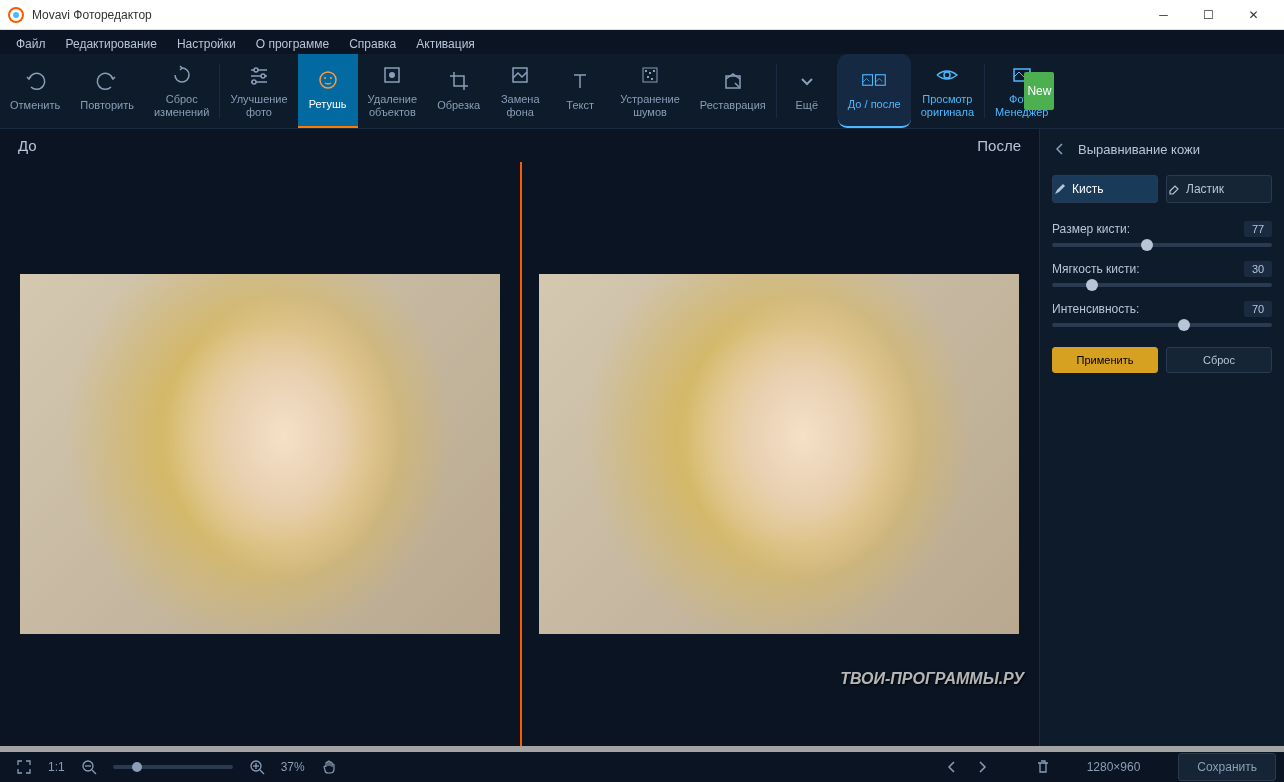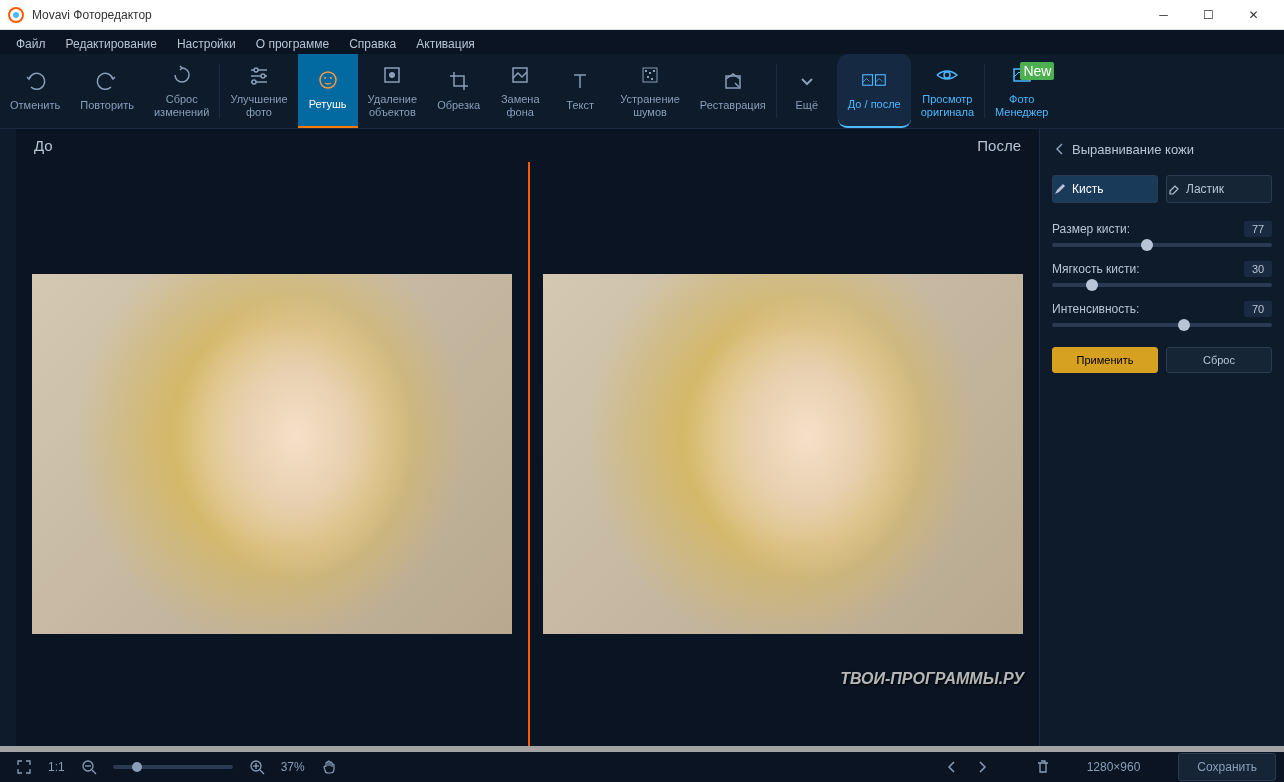--- a/index.html
+++ b/index.html
@@ -17,38 +17,38 @@
 .menubar .item { color: #b8c5d6; font-size: 12px; padding: 3px 10px; cursor: pointer; }
 
 
 .toolbar { height: 75px; background: #0d1b2a; display: flex; border-bottom: 1px solid #1a2a40; }
 .tool { display: flex; flex-direction: column; align-items: center; justify-content: center; padding: 8px 10px; min-width: 60px; color: #8a9eb8; font-size: 11px; cursor: pointer; position: relative; }
 .tool.active { background: #0369a1; border-bottom: 2px solid #ff7a00; color: #fff; }
 .tool .icon { width: 24px; height: 24px; margin-bottom: 6px; display: flex; align-items: center; justify-content: center; }
 .tool .label { text-align: center; line-height: 1.2; white-space: pre-line; }
 .tool.view-tool { color: #4db8ff; }
 .tool.view-tool.active { background: #152a42; border-bottom: 2px solid #4db8ff; border-radius: 9px; }
-.tool .badge { position: absolute; top: 8px; right: 4px; background: #4caf50; color: #fff; font-size: 14px; padding: 1px 3px; border-radius: 2px; }
+.tool .badge { position: absolute; top: 18px; right: 4px; background: #4caf50; color: #fff; font-size: 12px; padding: 12px 3px; border-radius: 2px; }
 .tool-sep { width: 1px; background: #1a2a40; margin: 10px 0; }
 
 
-.main { flex: 1; display: flex; overflow: hidden; padding-left: 16px; }
+.main { flex: 1; display: flex; overflow: hidden; }
 .canvas-area { flex: 1; background: #0a1422; position: relative; display: flex; flex-direction: column; }
 .canvas-labels { display: flex; padding: 8px 18px; font-size: 15px; color: #b8c5d6; }
 .canvas-labels .before { flex: 1; }
 .canvas-labels .after { }
 .canvas-content { flex: 1; display: flex; position: relative; }
 .canvas-half { flex: 1; display: flex; align-items: center; justify-content: center; }
 .divider { width: 2px; background: #ff5a00; position: absolute; left: 50%; top: 0; bottom: 0; }
 .photo-placeholder { width: 480px; height: 360px; background: linear-gradient(135deg,#d4c8b0,#b8a890); position: relative; overflow: hidden; }
 .photo-placeholder::before { content: ""; position: absolute; inset: 0; background: radial-gradient(ellipse 180px 220px at 55% 45%, #f5e0c8 0%, #e8d0b0 30%, transparent 65%), radial-gradient(ellipse 260px 280px at 50% 45%, #e8d088 0%, #d4b86a 40%, transparent 75%); }
 
 
 .side-panel { width: 245px; background: #0d1b2a; border-left: 1px solid #1a2a40; padding: 12px; color: #b8c5d6; font-size: 12px; }
-.side-panel .panel-header { display: flex; align-items: center; gap: 4px; margin-bottom: 18px; font-size: 13px; }
+.side-panel .panel-header { display: flex; align-items: center; gap: 10px; margin-bottom: 18px; font-size: 13px; }
 .side-panel .back-arrow { width: 16px; height: 16px; cursor: pointer; }
 .tool-tabs { display: flex; gap: 8px; margin-bottom: 18px; }
 .tool-tab { flex: 1; padding: 6px 0; text-align: center; background: #152536; border: 1px solid #2a3a50; border-radius: 3px; cursor: pointer; display: flex; align-items: center; gap: 5px; }
 .tool-tab.active { background: #1a3a5a; color: #fff; }
 .slider-group { margin-bottom: 14px; }
 .slider-group .label-row { display: flex; justify-content: space-between; align-items: center; margin-bottom: 2px; }
 .slider-group .value { background: #1a2a40; padding: 2px 6px; border-radius: 2px; min-width: 28px; text-align: center; font-size: 11px; }
 .slider-track { height: 4px; background: #2a3a50; border-radius: 2px; position: relative; margin-top: 6px; }
 .slider-thumb { width: 12px; height: 12px; background: #b8c5d6; border-radius: 50%; position: absolute; top: -4px; transform: translateX(-50%); cursor: pointer; }
 .btn-row { display: flex; gap: 8px; margin-top: 20px; }

